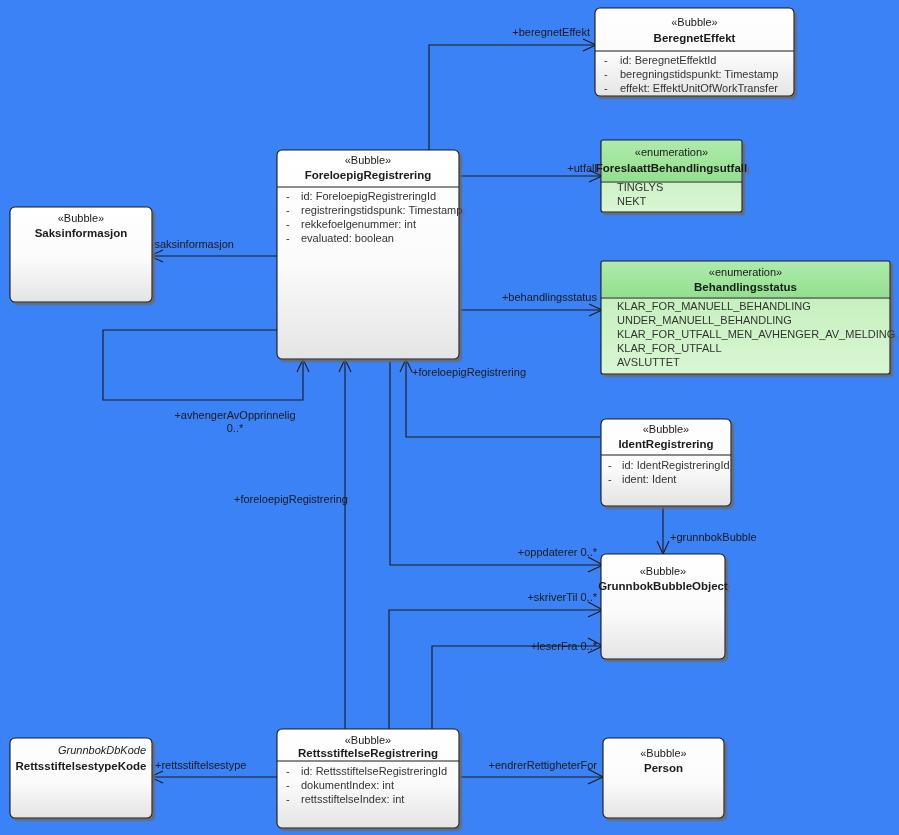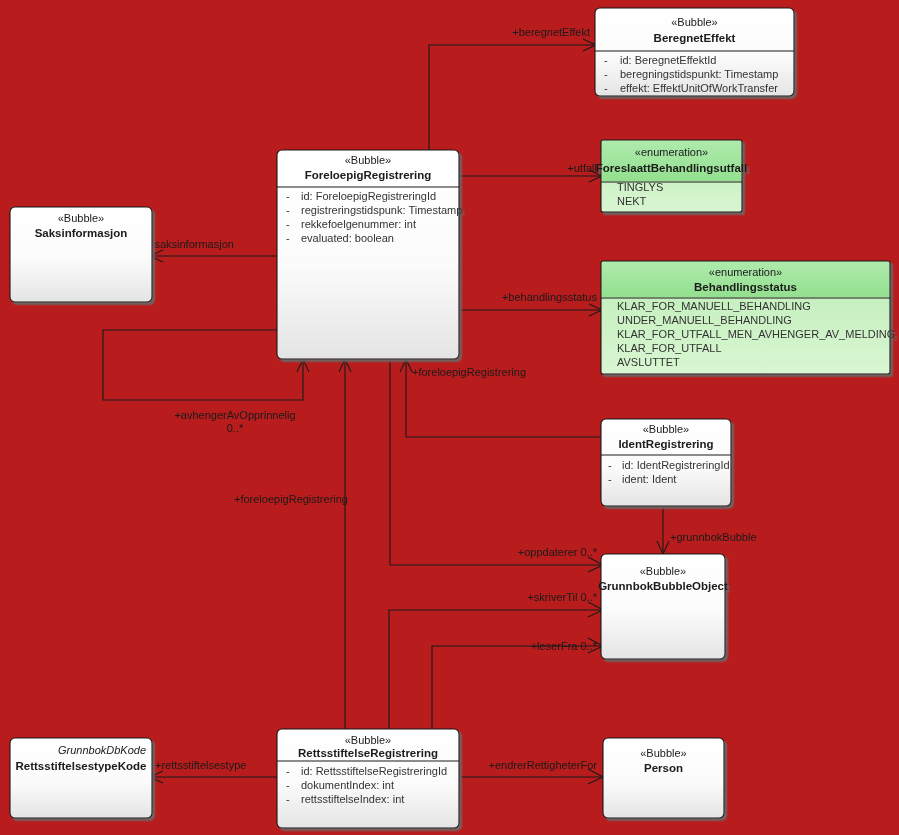--- a/index.html
+++ b/index.html
@@ -7,21 +7,21 @@
     padding: 0;
     background: #ffffff;
   }
   body {
     font-family: "Liberation Sans", sans-serif;
   }
   #diagram-root {
     position: relative;
     width: 899px;
     height: 835px;
-    background: #b91c1c;
+    background: #3b82f6;
     overflow: hidden;
   }
   svg.canvas {
     position: absolute;
     left: 0;
     top: 0;
     width: 899px;
     height: 835px;
   }
   .node-rect {

